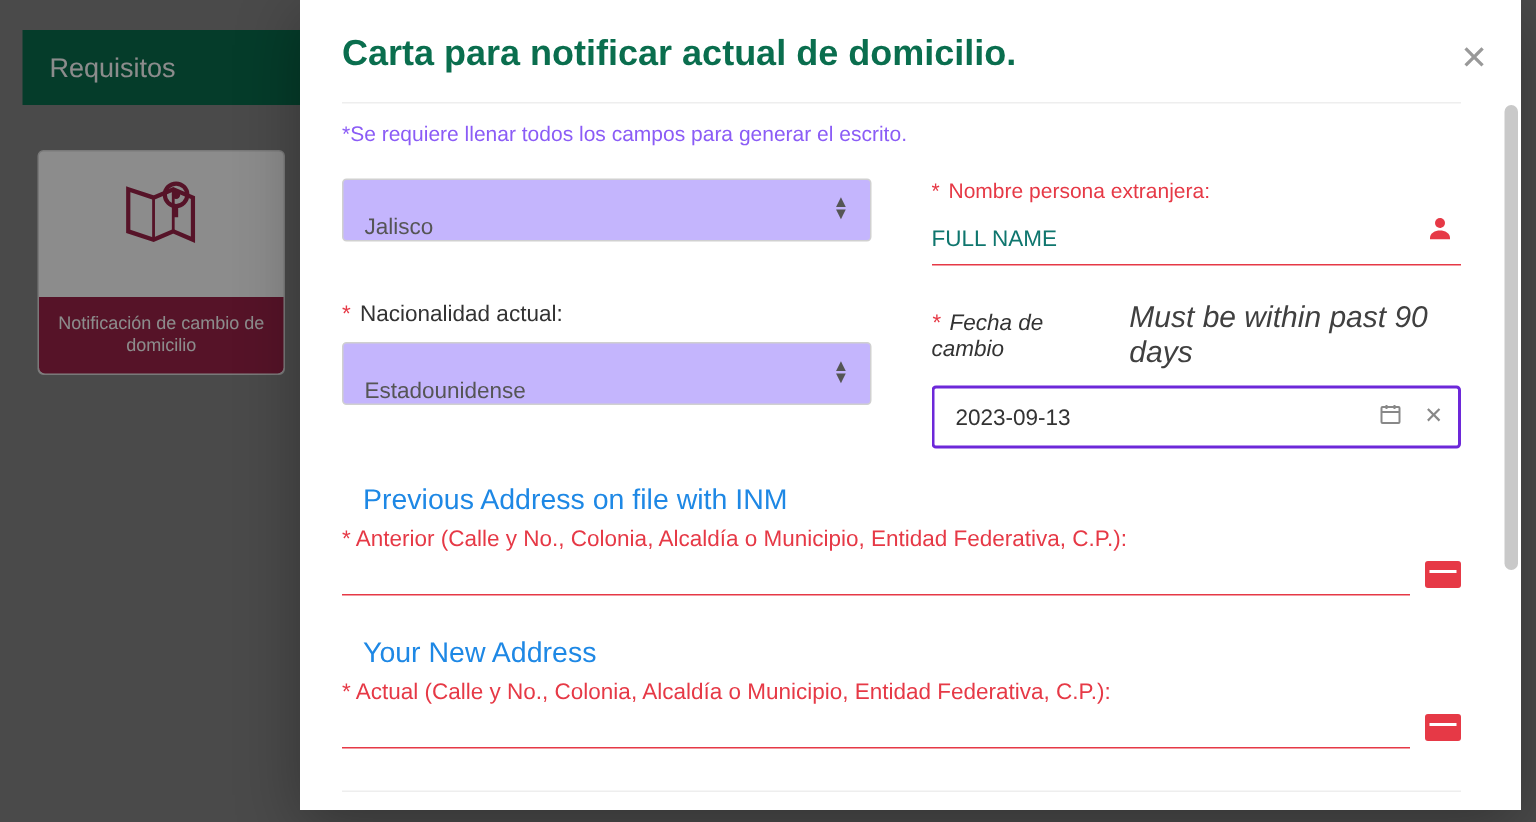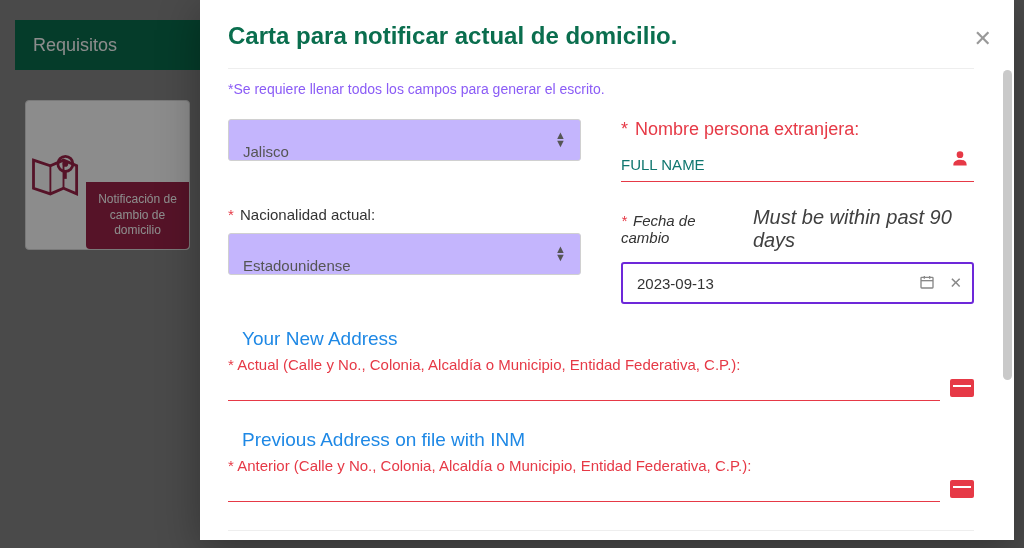--- a/index.html
+++ b/index.html
@@ -32,21 +32,21 @@
     .bg-card {
       position: absolute;
       top: 100px;
       left: 25px;
       width: 165px;
       height: 150px;
       background: #fff;
       border: 1px solid #ddd;
       border-radius: 4px;
       display: flex;
-      flex-direction: row;
+      flex-direction: column;
       align-items: center;
       justify-content: flex-start;
       padding-top: 12px;
     }
     .bg-card-icon {
       width: 60px;
       height: 60px;
       margin-bottom: 8px;
     }
     .bg-card-footer {
@@ -108,21 +108,21 @@
       margin-bottom: 24px;
     }
     .form-col { flex: 1; position: relative; }
     .form-label {
       font-size: 15px;
       color: #333;
       margin-bottom: 10px;
       display: block;
     }
     .form-label .ast { color: #e63946; margin-right: 2px; }
-    .form-label.red-text { color: #e63946; font-size: 18px; }
+    .form-label.red-text { color: #e63946; font-size: 14px; }
     .select-wrap {
       position: relative;
       border: 1px solid #d0d0d0;
       border-radius: 3px;
       height: 42px;
       display: flex;
       align-items: flex-end;
       padding: 0 14px;
       background: #c4b5fd;
       font-size: 15px;
@@ -303,47 +303,47 @@
                   <line x1="16" y1="3" x2="16" y2="7"></line>
                 </svg>
             </span>
             <span style="font-size:15px;color:#888;">✕</span>
           </span>
         </div>
       </div>
     </div>
 
     <div class="address-block">
+      <div class="section-head">Previous Address on file with INM</div>
+      <div class="address-label">* Anterior (Calle y No., Colonia, Alcaldía o Municipio, Entidad Federativa, C.P.):</div>
+      <div class="address-row">
+        <div class="address-line"></div>
+        <span class="card-icon">
+          <svg width="24" height="18" viewBox="0 0 24 18" fill="#e63946">
+              <rect x="0" y="0" width="24" height="18" rx="2"></rect>
+              <rect x="3" y="6" width="18" height="2" fill="#fff"></rect>
+            </svg>
+        </span>
+      </div>
+    </div>
+
+    <div class="address-block">
       <div class="section-head">Your New Address</div>
       <div class="address-label">* Actual (Calle y No., Colonia, Alcaldía o Municipio, Entidad Federativa, C.P.):</div>
       <div class="address-row">
         <div class="address-line"></div>
         <span class="card-icon">
           <svg width="24" height="18" viewBox="0 0 24 18" fill="#e63946">
               <rect x="0" y="0" width="24" height="18" rx="2"></rect>
               <rect x="3" y="6" width="18" height="2" fill="#fff"></rect>
             </svg>
         </span>
       </div>
     </div>
 
-    <div class="address-block">
-      <div class="section-head">Previous Address on file with INM</div>
-      <div class="address-label">* Anterior (Calle y No., Colonia, Alcaldía o Municipio, Entidad Federativa, C.P.):</div>
-      <div class="address-row">
-        <div class="address-line"></div>
-        <span class="card-icon">
-          <svg width="24" height="18" viewBox="0 0 24 18" fill="#e63946">
-              <rect x="0" y="0" width="24" height="18" rx="2"></rect>
-              <rect x="3" y="6" width="18" height="2" fill="#fff"></rect>
-            </svg>
-        </span>
-      </div>
-    </div>
-
     <div class="captcha-row">
       
       
       
     </div>
 
   </div>
 </div>
 
 </body></html>

